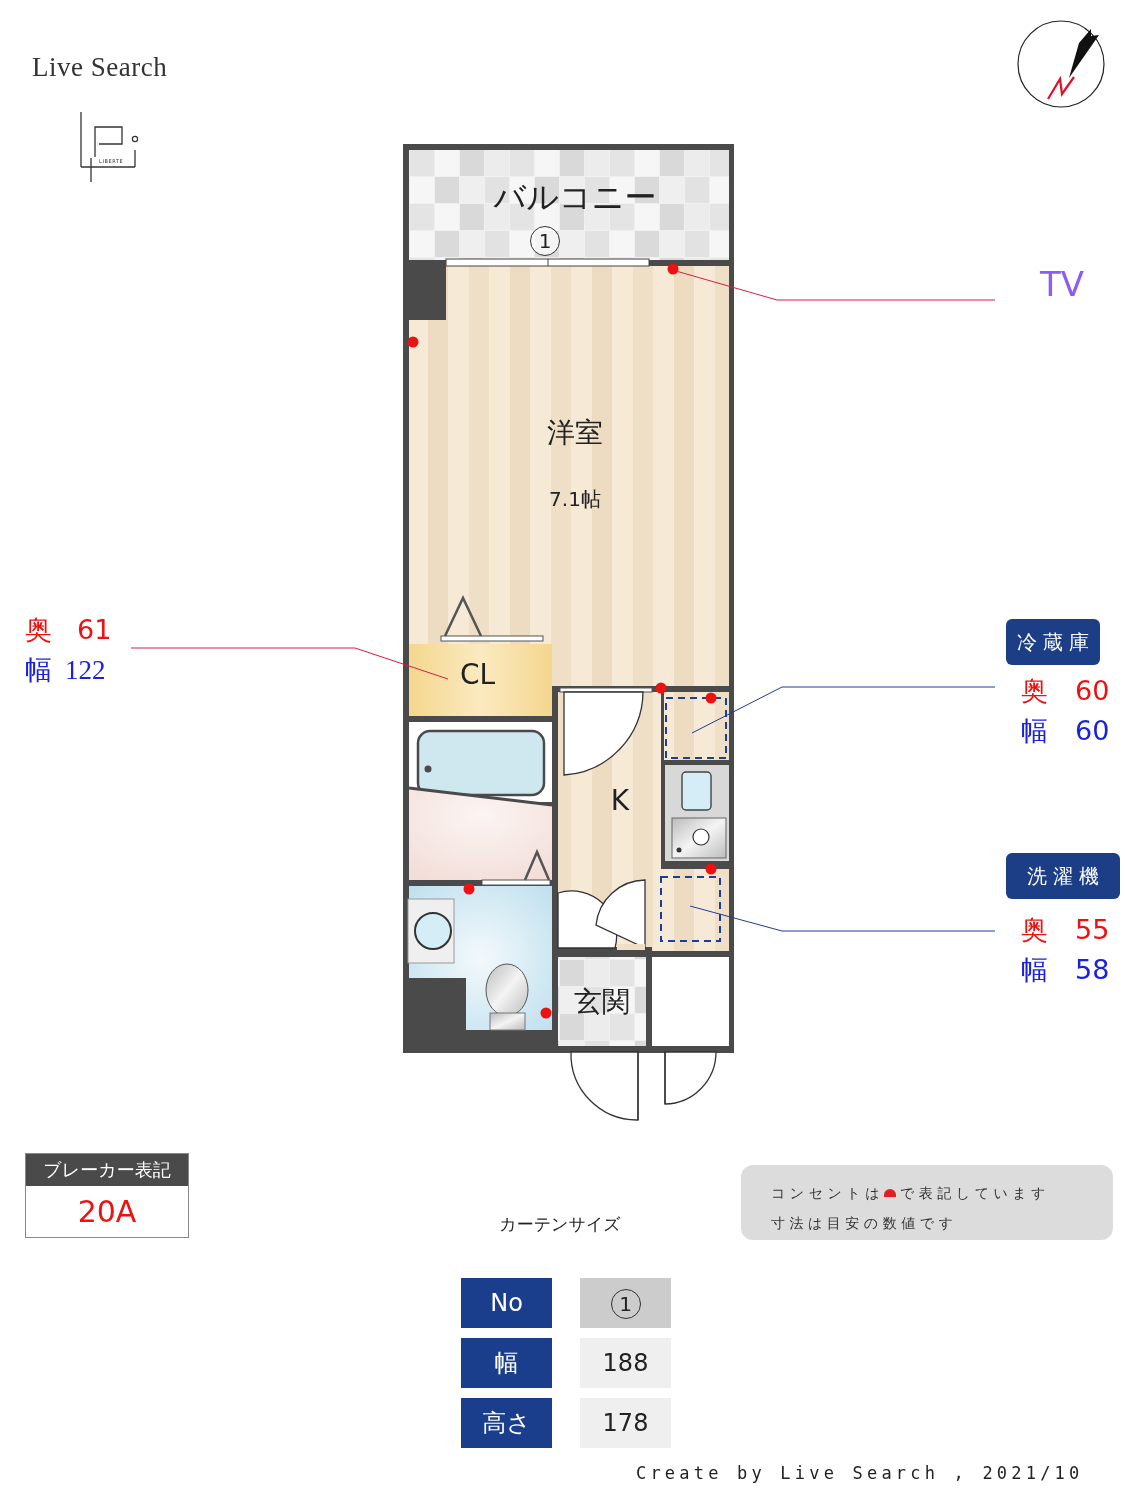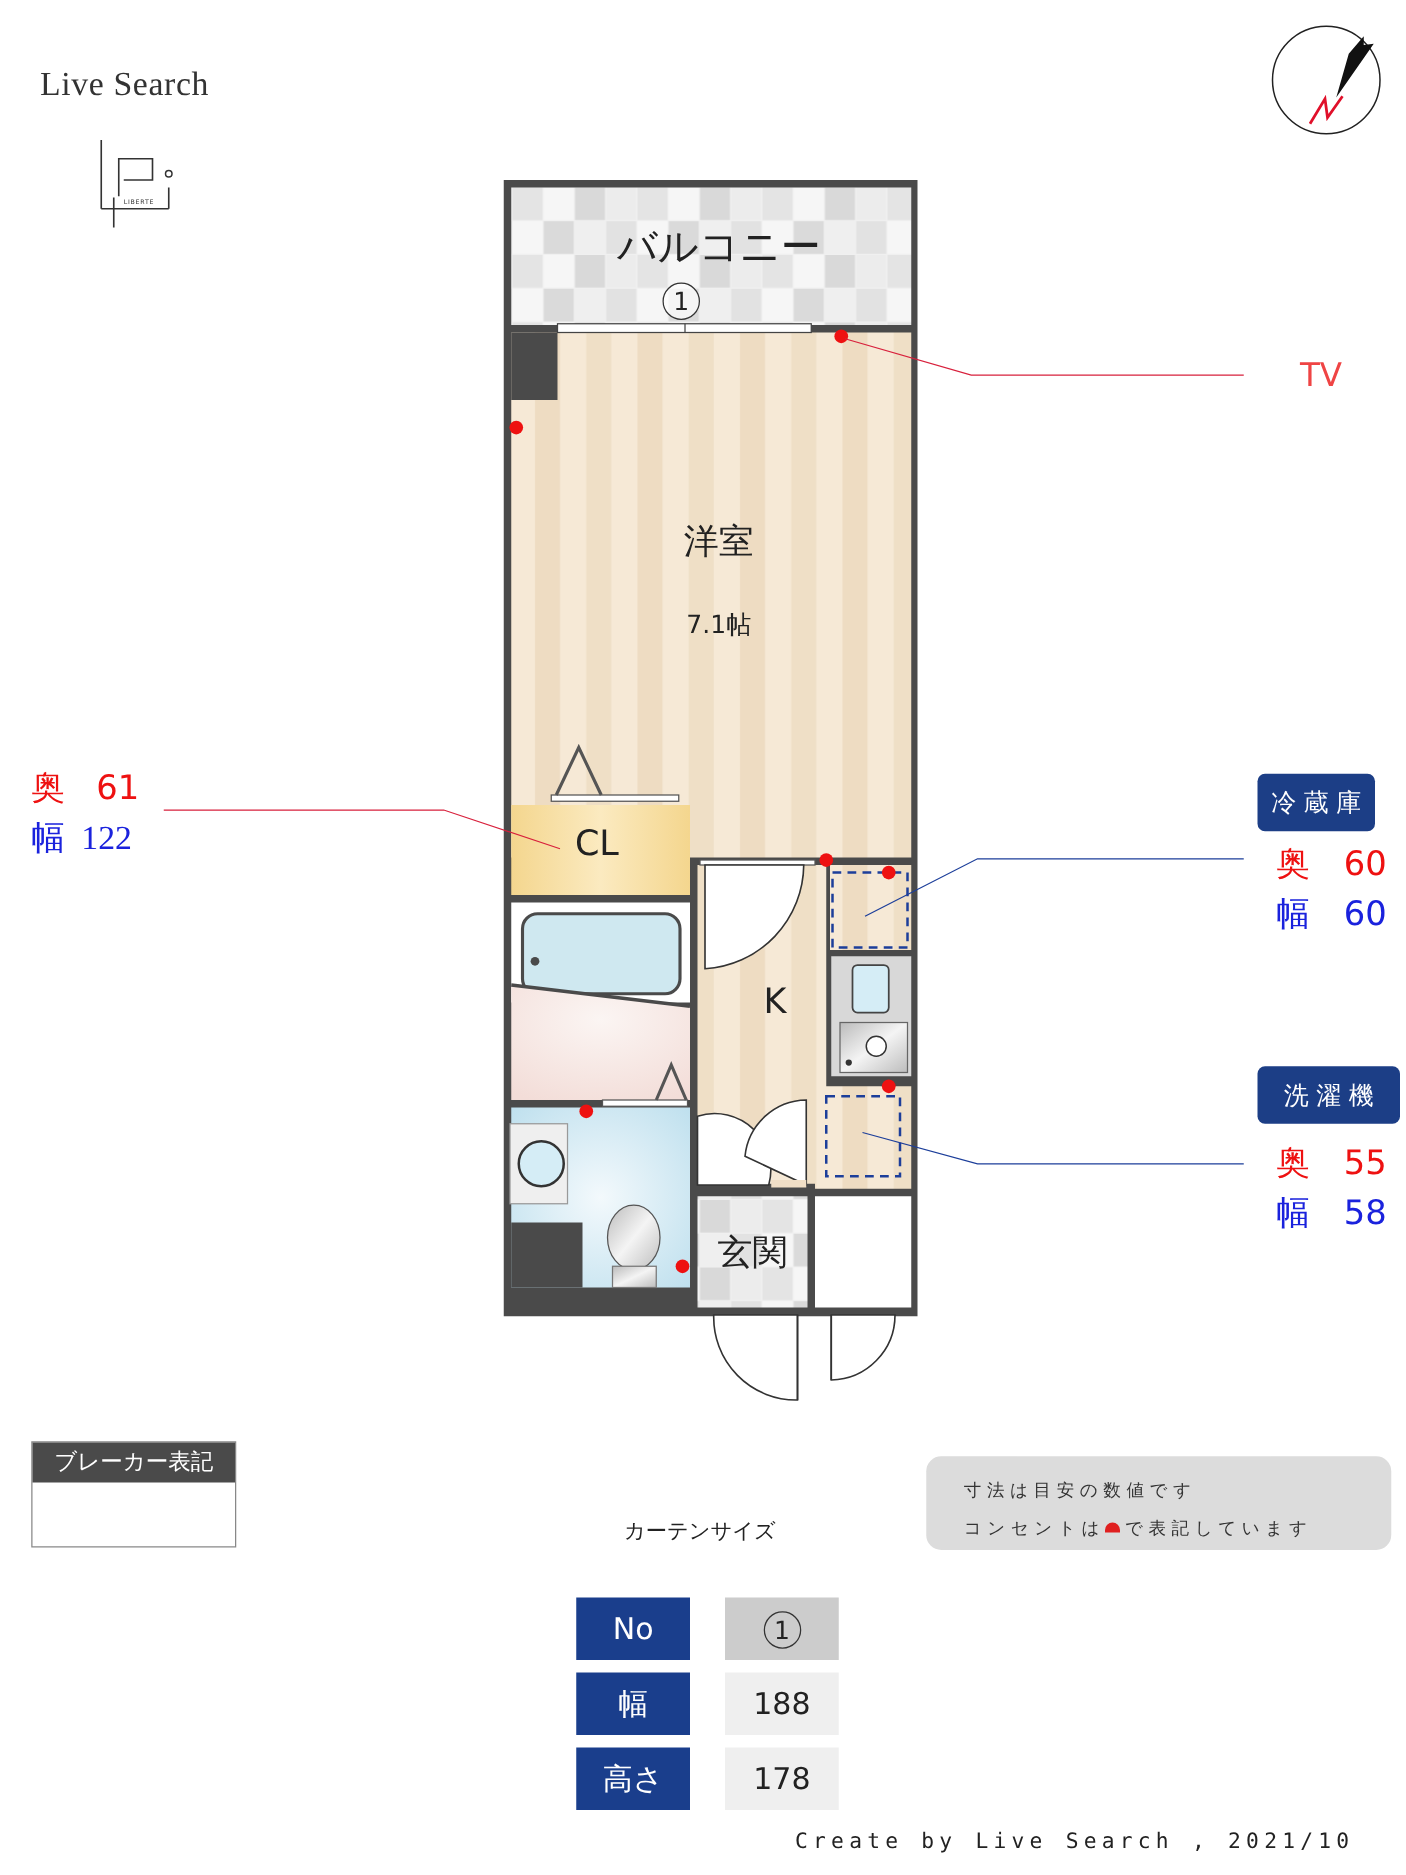--- a/index.html
+++ b/index.html
@@ -12,21 +12,21 @@
   .plan { left:395px; top:135px; width:350px; height:1000px; }
   .room-label { font-family:"DejaVu Sans", sans-serif; color:#222; text-align:center; }
   .balcony-label { left:460px; top:176px; width:230px; font-size:32px; }
   .room-name { left:490px; top:414px; width:170px; font-size:28px; }
   .room-size { left:490px; top:486px; width:170px; font-size:20px; }
   .cl-label { left:430px; top:658px; width:95px; font-size:28px; }
   .k-label { left:590px; top:784px; width:60px; font-size:28px; }
   .genkan-label { left:562px; top:983px; width:80px; font-size:28px; }
   .curtain-marker { left:530px; top:226px; width:30px; height:30px; border:1.4px solid #333; border-radius:50%;
        background:rgba(255,255,255,0.7); font-size:20px; text-align:center; line-height:29px; color:#222; box-sizing:border-box; }
-  .tv-label { left:1040px; top:286px; font-size:26px; color:#ef4444; }
+  .tv-label { left:1040px; top:264px; font-size:34px; color:#8b5cf6; }
   .dim { font-size:27px; }
   .dim .k { display:inline-block; width:38px; }
   .red { color:#ee1111; }
   .blue { color:#1a22dd; }
   .cl-dims { left:25px; top:612px; }
   .cl-dims .row1 .k { width:52px; }
   .cl-dims .row2 .k { width:40px; }
   .cl-dims .row2 { margin-top:4px;font-family:Liberation Serif, serif; }
   .tag { background:#1c3e86; color:#fff; border-radius:6px; font-size:20px; letter-spacing:6px;
          text-align:center; box-sizing:border-box; padding-left:6px; }
@@ -232,27 +232,28 @@
   <div class="red">
     <span class="k">奥</span><span>55</span>
   </div>
   <div class="blue">
     <span class="k">幅</span><span>58</span>
   </div>
 </div>
 
 <div class="abs breaker">
   <div class="breaker-head">ブレーカー表記</div>
+  <div class="breaker-val">20A</div>
 </div>
 
 <div class="abs note">
-  <div>寸法は目安の数値です</div>
   <div>
     <span>コンセントは</span><span class="dot"></span><span>で表記しています</span>
   </div>
+  <div>寸法は目安の数値です</div>
 </div>
 
 <div class="abs curtain-title">カーテンサイズ</div>
 <div class="abs ctable">
   <div class="crow">
     <div class="chead">No</div>
     <div class="ccell first"><span class="circ">1</span></div>
   </div>
   <div class="crow">
     <div class="chead">幅</div>

